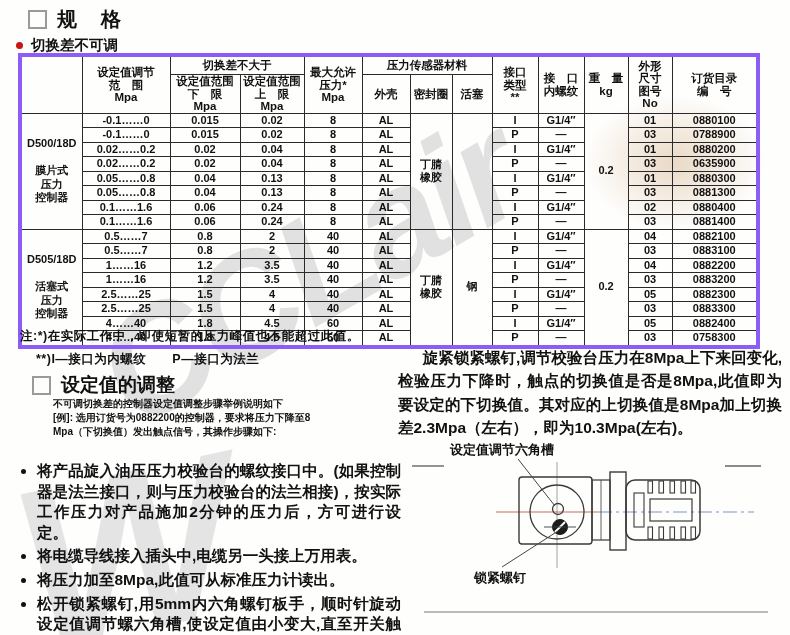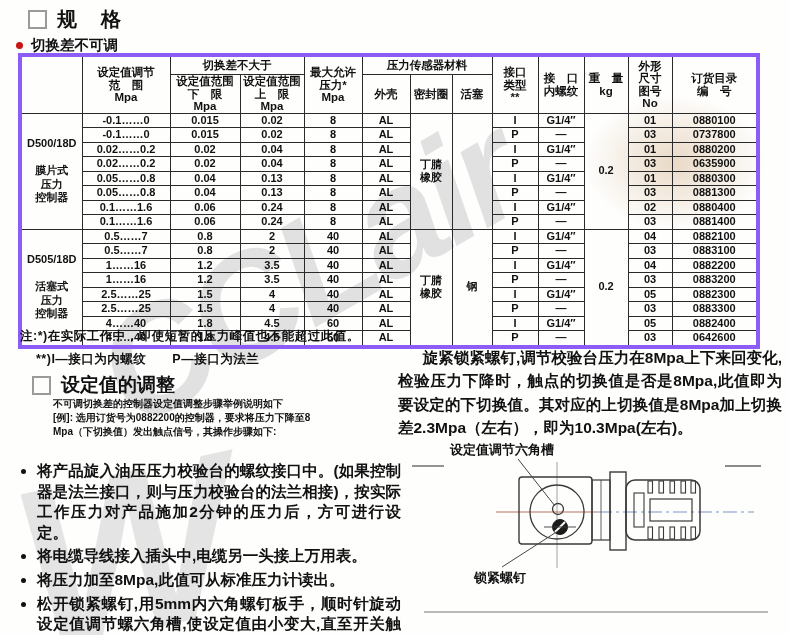--- a/index.html
+++ b/index.html
@@ -154,21 +154,21 @@
           </tr>
           <tr>
             <td>-0.1……0</td>
             <td>0.015</td>
             <td>0.02</td>
             <td>8</td>
             <td>AL</td>
             <td>P</td>
             <td>—</td>
             <td>03</td>
-            <td>0737800</td>
+            <td>0788900</td>
           </tr>
           <tr>
             <td>0.02……0.2</td>
             <td>0.02</td>
             <td>0.04</td>
             <td>8</td>
             <td>AL</td>
             <td>I</td>
             <td>G1/4″</td>
             <td>01</td>
@@ -317,21 +317,21 @@
           </tr>
           <tr>
             <td>4……40</td>
             <td>1.8</td>
             <td>4.5</td>
             <td>60</td>
             <td>AL</td>
             <td>P</td>
             <td>—</td>
             <td>03</td>
-            <td>0642600</td>
+            <td>0758300</td>
           </tr>
         </tbody>
     </table>
   </div>
 
   <div class="layer note" style="left:36px;top:351px;">**)I—接口为内螺纹　　P—接口为法兰</div>
   <div class="layer note" style="left:20px;top:328px;">注:*)在实际工作中，即使短暂的压力峰值也不能超过此值。</div>
 
   <div class="layer para indent" style="left:398px;top:346px;width:384px;">旋紧锁紧螺钉,调节校验台压力在8Mpa上下来回变化,检验压力下降时，触点的切换值是否是8Mpa,此值即为要设定的下切换值。其对应的上切换值是8Mpa加上切换差2.3Mpa（左右），即为10.3Mpa(左右)。</div>
 

